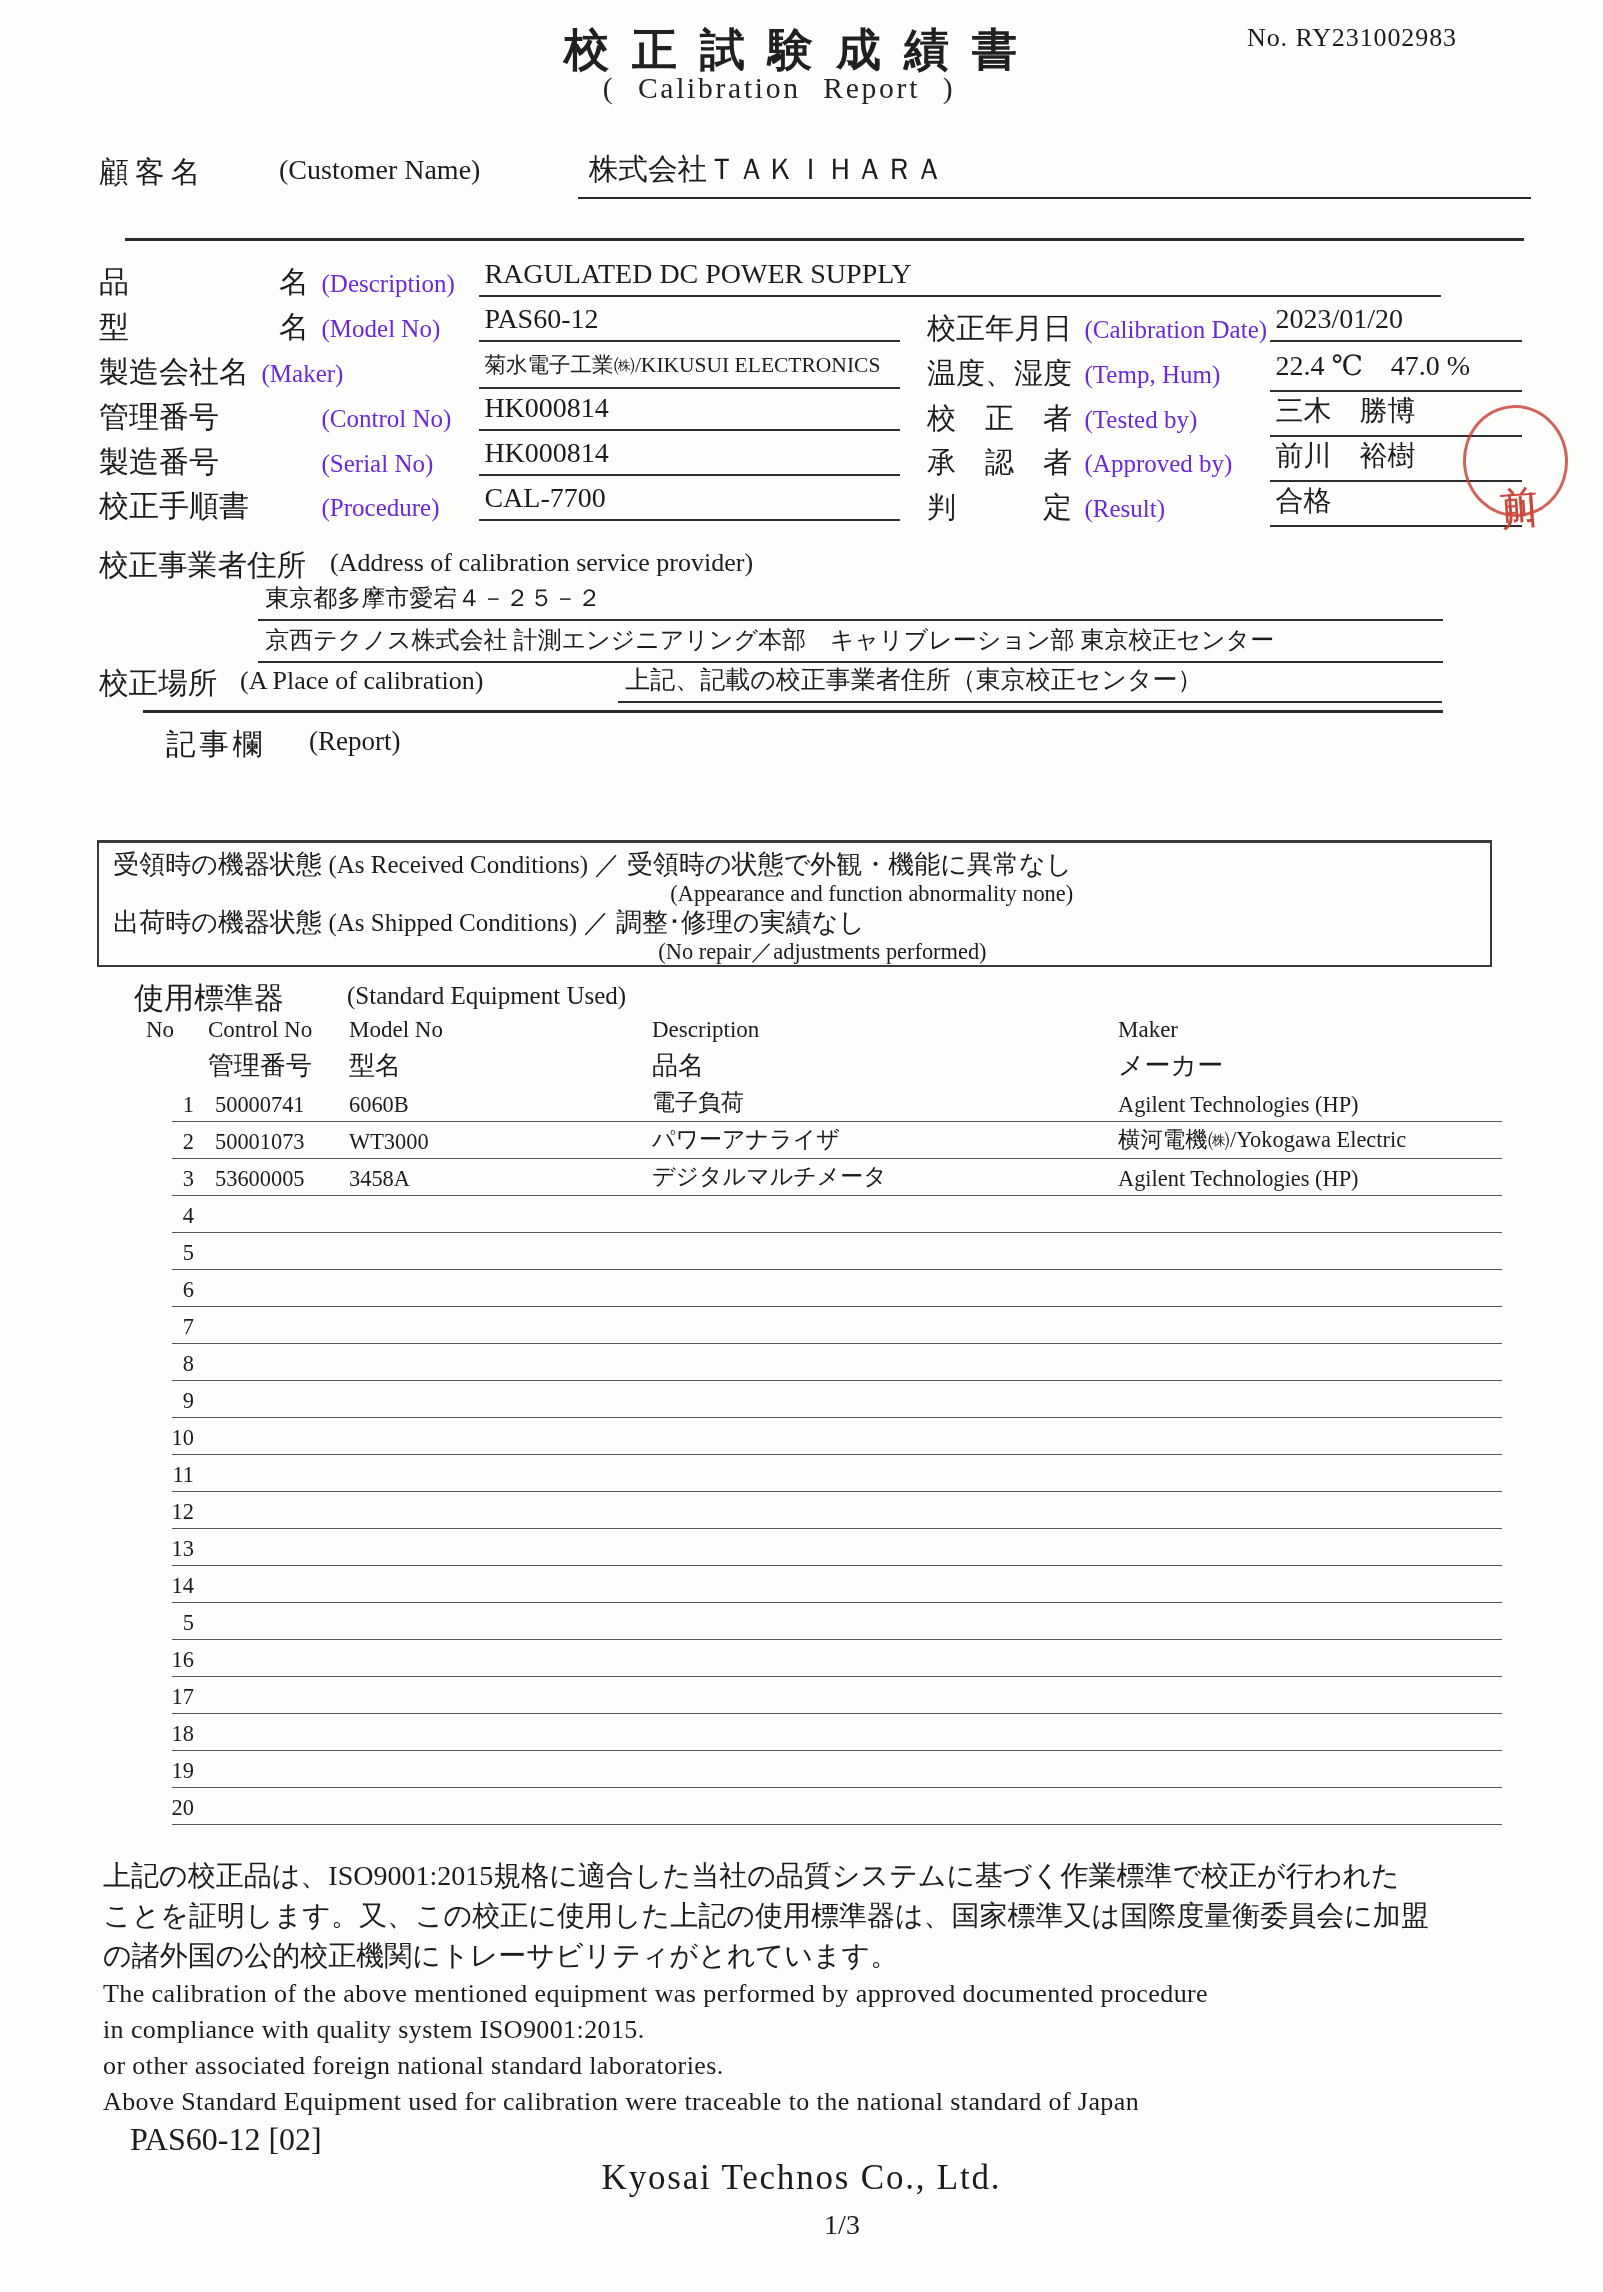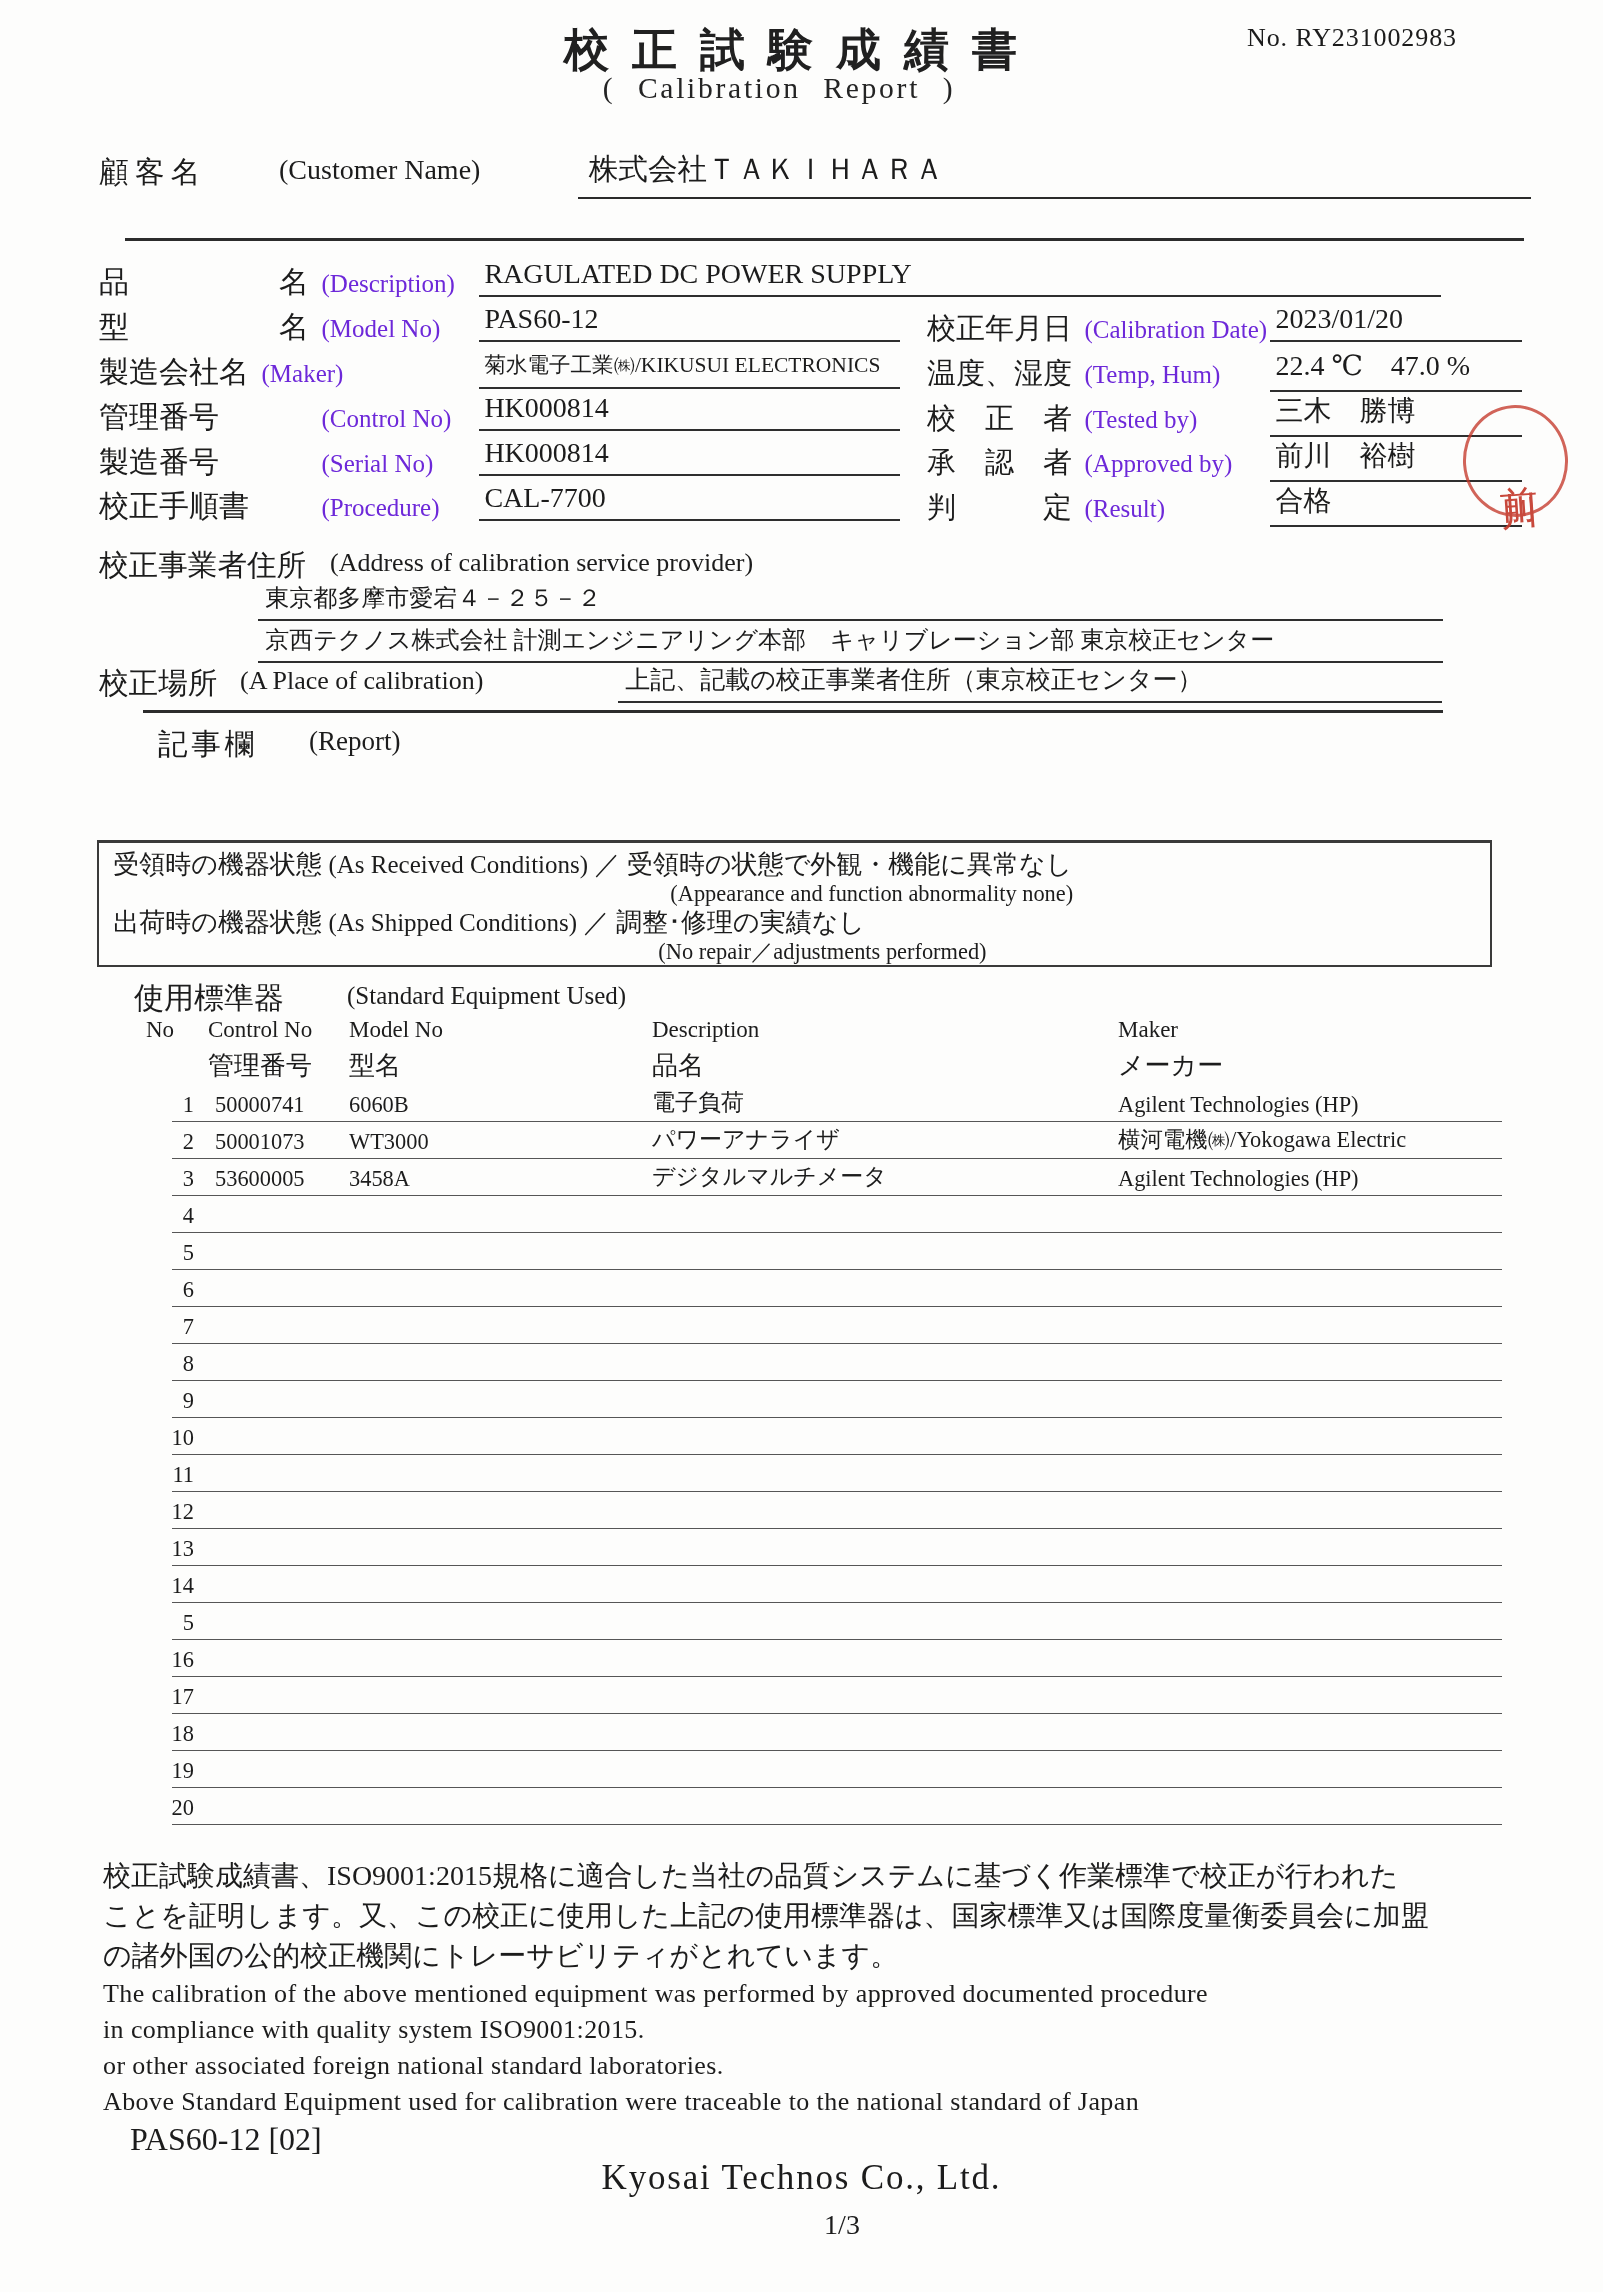--- a/index.html
+++ b/index.html
@@ -30,21 +30,21 @@
   .lblrow{display:flex; align-items:baseline; gap:12.5px;}
   
   .prov-jp{left:99px; top:545px; font-size:29.6px;}
   .prov-en{left:330px; top:548px; font-size:26px;}
   .addr{border-bottom:2.2px solid #2e2e2e; padding:0 0 4.5px 7.2px; left:258px; width:1178px; font-size:24px;}
   .place-jp{left:99px; top:663px; font-size:29.6px;}
   .place-en{left:240px; top:666px; font-size:26px;}
   .place-val{left:618px; top:663px; width:817px; font-size:25px; border-bottom:2.2px solid #2e2e2e; padding:0 0 5.4px 7.2px;}
   
   .rule2{left:143px; top:710px; width:1300px; height:2.7px; background:#2c2c2c;}
-  .report-jp{left:158px; top:724px; font-size:29.6px; letter-spacing:3.6px;}
+  .report-jp{left:166px; top:724px; font-size:29.6px; letter-spacing:3.6px;}
   .report-en{left:309px; top:726px; font-size:27px;}
   
   .cond-box{left:97px; top:840px; width:1377px; height:115px; border:2.2px solid #3a3a3a; border-top-width:3.6px; padding:7.2px 0 0 14.3px;}
   .cond-line{position:relative; font-size:26px; line-height:30px;}
   .cond-line .en{font-size:25px;}
   .cond-indent{padding-left:557px; font-size:22.4px; line-height:28px;}
   
   .eq-label-jp{left:134px; top:978px; font-size:30px;}
   .eq-label-en{left:347px; top:982px; font-size:25px;}
   .eq-hrow-en{top:1017px; font-size:23px;}
@@ -340,21 +340,21 @@
       <div class="eq-row">
         <span class="eq-no">20</span>
         <span class="eq-control"></span>
         <span class="eq-model"></span>
         <span class="eq-desc"></span>
         <span class="eq-maker"></span>
       </div>
     </div>
 
   <div class="abs stmt">
-    <div class="jp">校正試験成績書、ISO9001:2015規格に適合した当社の品質システムに基づく作業標準で校正が行われた</div>
+    <div class="jp">上記の校正品は、ISO9001:2015規格に適合した当社の品質システムに基づく作業標準で校正が行われた</div>
     <div class="jp">ことを証明します。又、この校正に使用した上記の使用標準器は、国家標準又は国際度量衡委員会に加盟</div>
     <div class="jp">の諸外国の公的校正機関にトレーサビリティがとれています。</div>
     <div class="en">The calibration of the above mentioned equipment was performed by approved documented procedure</div>
     <div class="en">in compliance with quality system ISO9001:2015.</div>
     <div class="en">or other associated foreign national standard laboratories.</div>
     <div class="en">Above Standard Equipment used for calibration were traceable to the national standard of Japan</div>
     <div class="model-ref">PAS60-12 [02]</div>
   </div>
 
   <div class="abs footer-co">Kyosai Technos Co., Ltd.</div>

